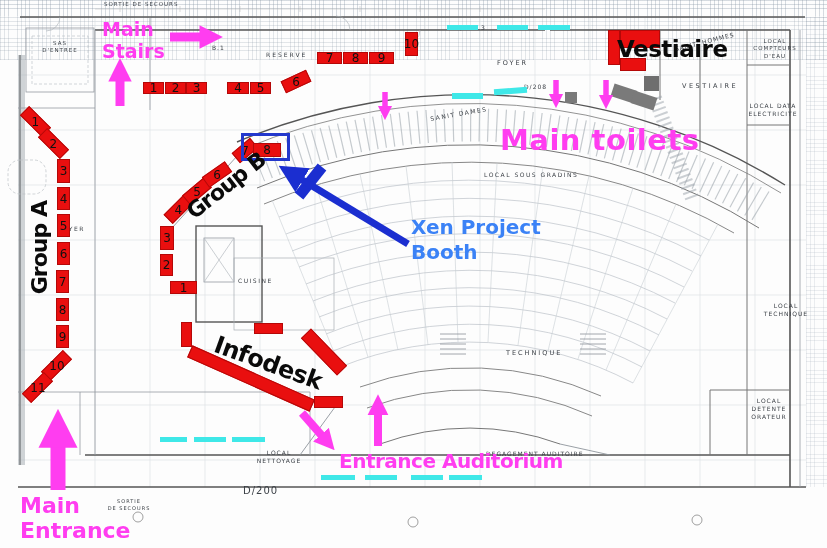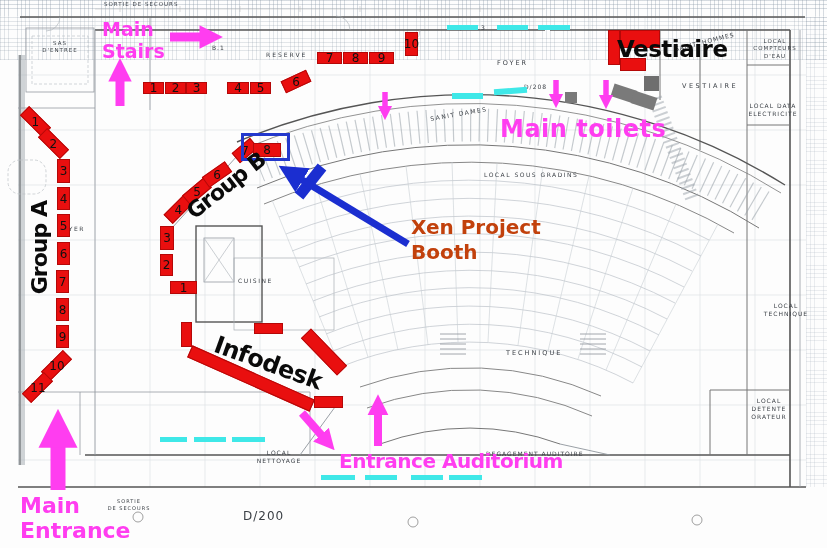--- a/index.html
+++ b/index.html
@@ -14,21 +14,21 @@
           white-space:pre-line;line-height:1.35;}
   .pl-c{text-align:center;}
   .cy{position:absolute;height:5px;background:#3fe8e8;z-index:4;}
   .booth{position:absolute;background:#e90f0f;border:1px solid #b50808;box-sizing:border-box;
          display:flex;align-items:center;justify-content:center;z-index:5;color:#111;
          font-size:12px;line-height:1;}
   .gray{position:absolute;background:#6e6e6e;z-index:5;}
   .blueoutline{position:absolute;border:3px solid #2338cc;box-sizing:border-box;z-index:6;background:transparent;}
   .ann{position:absolute;font-weight:bold;white-space:pre-line;z-index:8;line-height:1.15;}
   .pink{color:#ff3df0;}
-  .blue{color:#c2410c;}
+  .blue{color:#3b82f6;}
   .black{color:#0a0a0a;}
 </style>
 </head>
 <body>
 
 <div class="canvas">
 
   <div class="gp" style="left:0;top:88;width:88;height:382;"></div>
   <div class="gp" style="left:0;top:488;width:827px;height:60px;"></div>
   <div class="gp" style="left:0;top:0;width:827px;height:16px;opacity:.6;"></div>
@@ -117,21 +117,21 @@
 TECHNIQUE</div>
   <div class="plabel pl-c" style="left:744px;top:397px;width:50px;">LOCAL
 DETENTE
 ORATEUR</div>
   <div class="plabel pl-c" style="left:252px;top:449px;width:54px;">LOCAL
 NETTOYAGE</div>
   <div class="plabel" style="left:486px;top:450px;">DEGAGEMENT AUDITOIRE</div>
   <div class="plabel" style="left:238px;top:277px;letter-spacing:1.5px;">CUISINE</div>
   <div class="plabel pl-c" style="left:106px;top:498px;width:46px;font-size:5px;">SORTIE
 DE SECOURS</div>
-  <div class="plabel" style="left:243px;top:508px;font-size:12px;">D/200</div>
+  <div class="plabel" style="left:243px;top:484px;font-size:10px;">D/200</div>
   <div class="plabel" style="left:58px;top:225px;letter-spacing:1.5px;">FOYER</div>
 
   <div class="cy" style="left:447px;top:25px;width:31px;"></div>
   <div class="cy" style="left:497px;top:25px;width:31px;"></div>
   <div class="cy" style="left:538px;top:25px;width:32px;"></div>
   <div class="cy" style="left:452px;top:93px;width:31px;height:6px;"></div>
   <div class="cy" style="left:494px;top:88px;width:33px;height:6px;transform:rotate(-4deg);"></div>
   <div class="cy" style="left:160px;top:437px;width:27px;"></div>
   <div class="cy" style="left:194px;top:437px;width:32px;"></div>
   <div class="cy" style="left:232px;top:437px;width:33px;"></div>
@@ -269,21 +269,21 @@
     </g>
     <line x1="58" y1="490" x2="58" y2="442" stroke="#ff3df0" stroke-width="15" marker-end="url(#mpink)"></line>
     <g stroke="#1b2ed0">
       <line x1="322" y1="167" x2="299" y2="196" stroke-width="11"></line>
       <line x1="408" y1="244" x2="299" y2="178" stroke-width="7" marker-end="url(#mblue)"></line>
     </g>
   </svg>
 
   <div class="ann pink" style="left:102px;top:19px;font-size:19px;">Main
 Stairs</div>
-  <div class="ann pink" style="left:500px;top:116px;font-size:24px;letter-spacing:.5px;">Main toilets</div>
+  <div class="ann pink" style="left:500px;top:124px;font-size:29px;letter-spacing:.5px;">Main toilets</div>
   <div class="ann pink" style="left:339px;top:450px;font-size:20px;letter-spacing:-.5px;">Entrance Auditorium</div>
   <div class="ann pink" style="left:20px;top:493px;font-size:22px;">Main
 Entrance</div>
   <div class="ann blue" style="left:411px;top:215px;font-size:20px;line-height:1.25;">Xen Project
 Booth</div>
   <div class="ann black" style="left:-20px;top:235px;width:120px;text-align:center;font-size:22px;letter-spacing:-1px;transform:rotate(-90deg);">Group A</div>
   <div class="ann black" style="left:171px;top:173px;width:110px;text-align:center;font-size:22px;letter-spacing:-1px;transform:rotate(-38deg);">Group B</div>
   <div class="ann black" style="left:208px;top:350px;width:120px;text-align:center;font-size:24px;letter-spacing:-.5px;transform:rotate(20deg);">Infodesk</div>
   <div class="ann black" style="left:617px;top:36px;font-size:23px;letter-spacing:-.5px;">Vestiaire</div>
 

